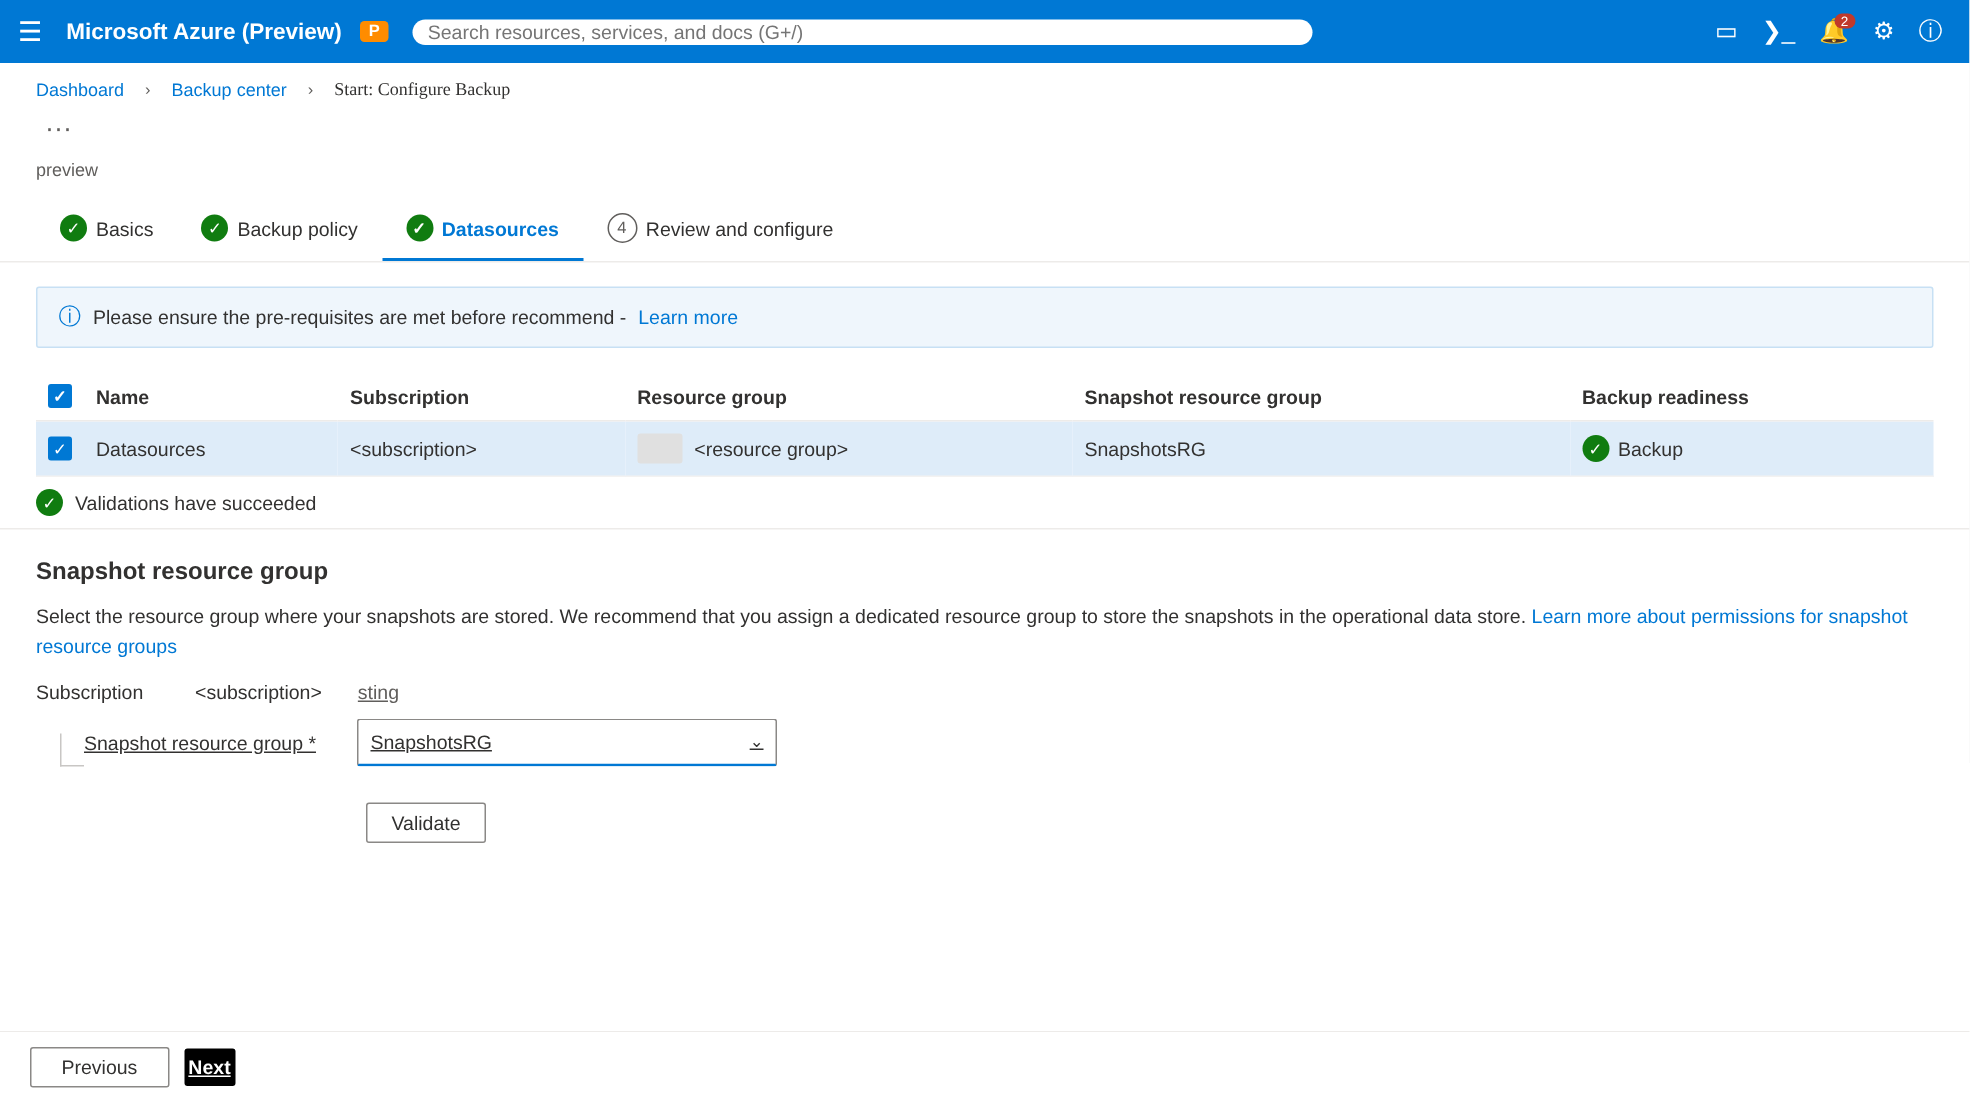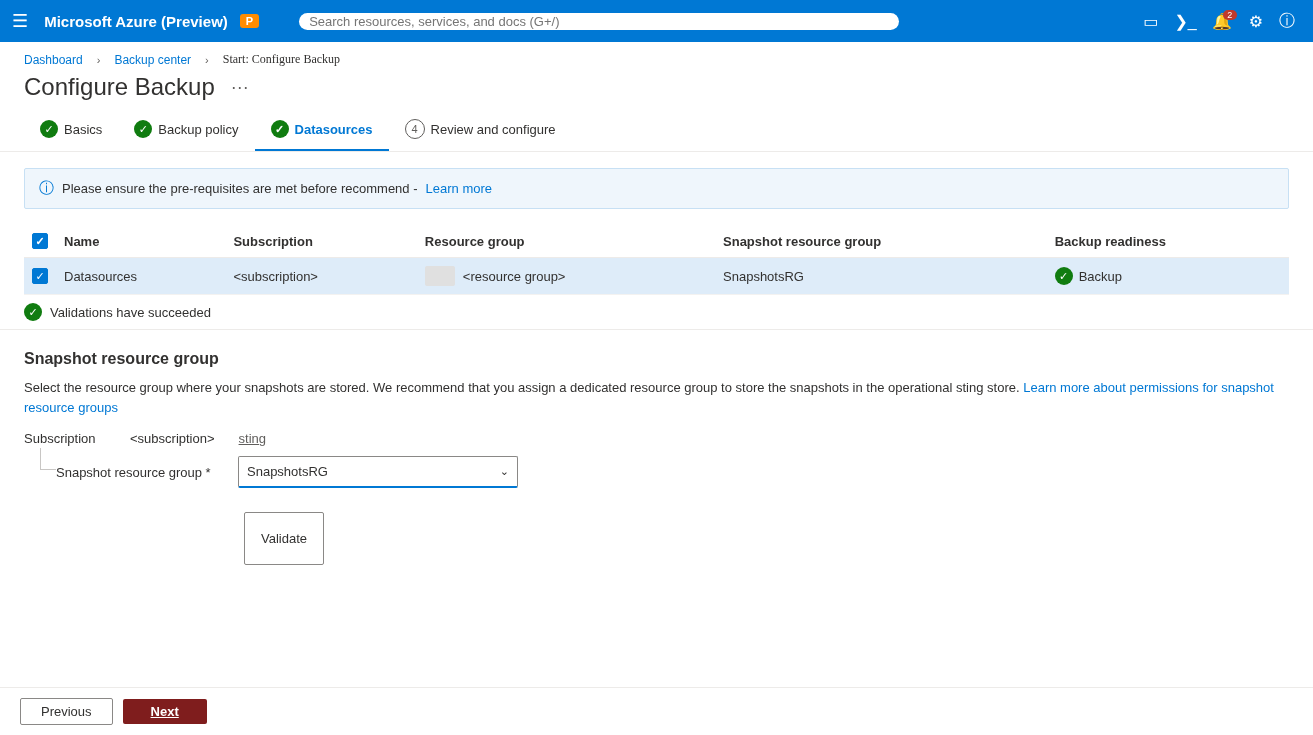--- a/index.html
+++ b/index.html
@@ -21,21 +21,21 @@
       background: #ff8c00;
       border-radius: 3px;
       padding: 1px 6px;
       font-size: 11px;
       font-weight: 600;
       margin-left: 4px;
     }
     .topbar-search {
       flex: 1;
       max-width: 600px;
-      margin-left: 32px;
+      margin-left: 8px;
       background: white;
       border: none;
       border-radius: 13px;
       height: 17px;
       padding: 0 10px;
       font-size: 13px;
       color: #323130;
       outline: none;
     }
     .topbar-icons { margin-left: auto; display: flex; gap: 4px; align-items: center; }
@@ -243,21 +243,21 @@
       display: flex;
       align-items: center;
       justify-content: space-between;
       cursor: pointer;
       border-bottom: 2px solid #8a8886;
     }
     .select-field.active-border { border-bottom: 2px solid #0078d4; }
     .validate-btn {
       margin-top: 12px;
       margin-left: 0;
-      padding: 18px 16px;
+      padding: 5px 16px;
       font-size: 13px;
       border: 1px solid #8a8886;
       background: white;
       cursor: pointer;
       border-radius: 2px;
       color: #323130;
     }
 
     
     .bottom-bar {
@@ -273,23 +273,23 @@
     .btn-prev {
       padding: 5px 20px;
       border: 1px solid #8a8886;
       background: white;
       font-size: 13px;
       cursor: pointer;
       border-radius: 2px;
       color: #323130;
     }
     .btn-next {
-      padding: 5px 28px;
+      padding: 5px 3px;
       border: none;
-      background: #7f1d1d;
+      background: #000000;
       color: white;
       font-size: 13px;
       cursor: pointer;
       border-radius: 2px;
       font-weight: 600;
       text-decoration: underline;
     }
 
     
     .subscription-inline {
@@ -326,23 +326,23 @@
 
   <div class="breadcrumb">
     <a href="#">Dashboard</a>
     <span class="breadcrumb-sep">›</span>
     <a href="#">Backup center</a>
     <span class="breadcrumb-sep">›</span>
     <span class="breadcrumb-current">Start: Configure Backup</span>
   </div>
 
   <div class="page-header">
-    <h1 class="page-title">Configure Backup</h1>
     <button class="more-btn">···</button>
   </div>
+  <div class="page-subtitle">preview</div>
 
   <div class="tabs">
     <div class="tab">
       <div class="tab-check">✓</div>
       <span>Basics</span>
     </div>
     <div class="tab">
       <div class="tab-check">✓</div>
       <span>Backup policy</span>
     </div>
@@ -403,31 +403,31 @@
   </div>
 
   <div class="validation-row">
     <div class="success-check">✓</div>
     <span>Validations have succeeded</span>
   </div>
 
   <div class="section">
     <div class="section-title">Snapshot resource group</div>
     <p class="section-desc">
-      <span>Select the resource group where your snapshots are stored. We recommend that you assign a dedicated resource group to store the snapshots in the operational sting store.</span>
+      <span>Select the resource group where your snapshots are stored. We recommend that you assign a dedicated resource group to store the snapshots in the operational data store.</span>
       <a href="#" class="section-link">Learn more about permissions for snapshot resource groups</a>
     </p>
 
     <div class="subscription-inline">
       <span class="sub-label">Subscription</span>
       <span class="sub-value">&lt;subscription&gt;</span>
       <span class="sub-suffix">sting</span>
     </div>
 
-    <div style="display:flex; align-items:flex-start; margin-top:2px;">
+    <div style="display:flex; align-items:flex-end; margin-top:2px;text-decoration:underline;">
       <div style="margin-left:16px; border-left:1px solid #c8c6c4; border-bottom:1px solid #c8c6c4; width:16px; height:22px; flex-shrink:0;"></div>
       <div style="display:flex; align-items:center; gap:12px; margin-top:8px;">
         <label class="form-group-label" style="min-width:170px;">Snapshot resource group *</label>
         <div class="select-field active-border">
           <span>SnapshotsRG</span>
           <span style="font-size:11px;">⌄</span>
         </div>
       </div>
     </div>
 

